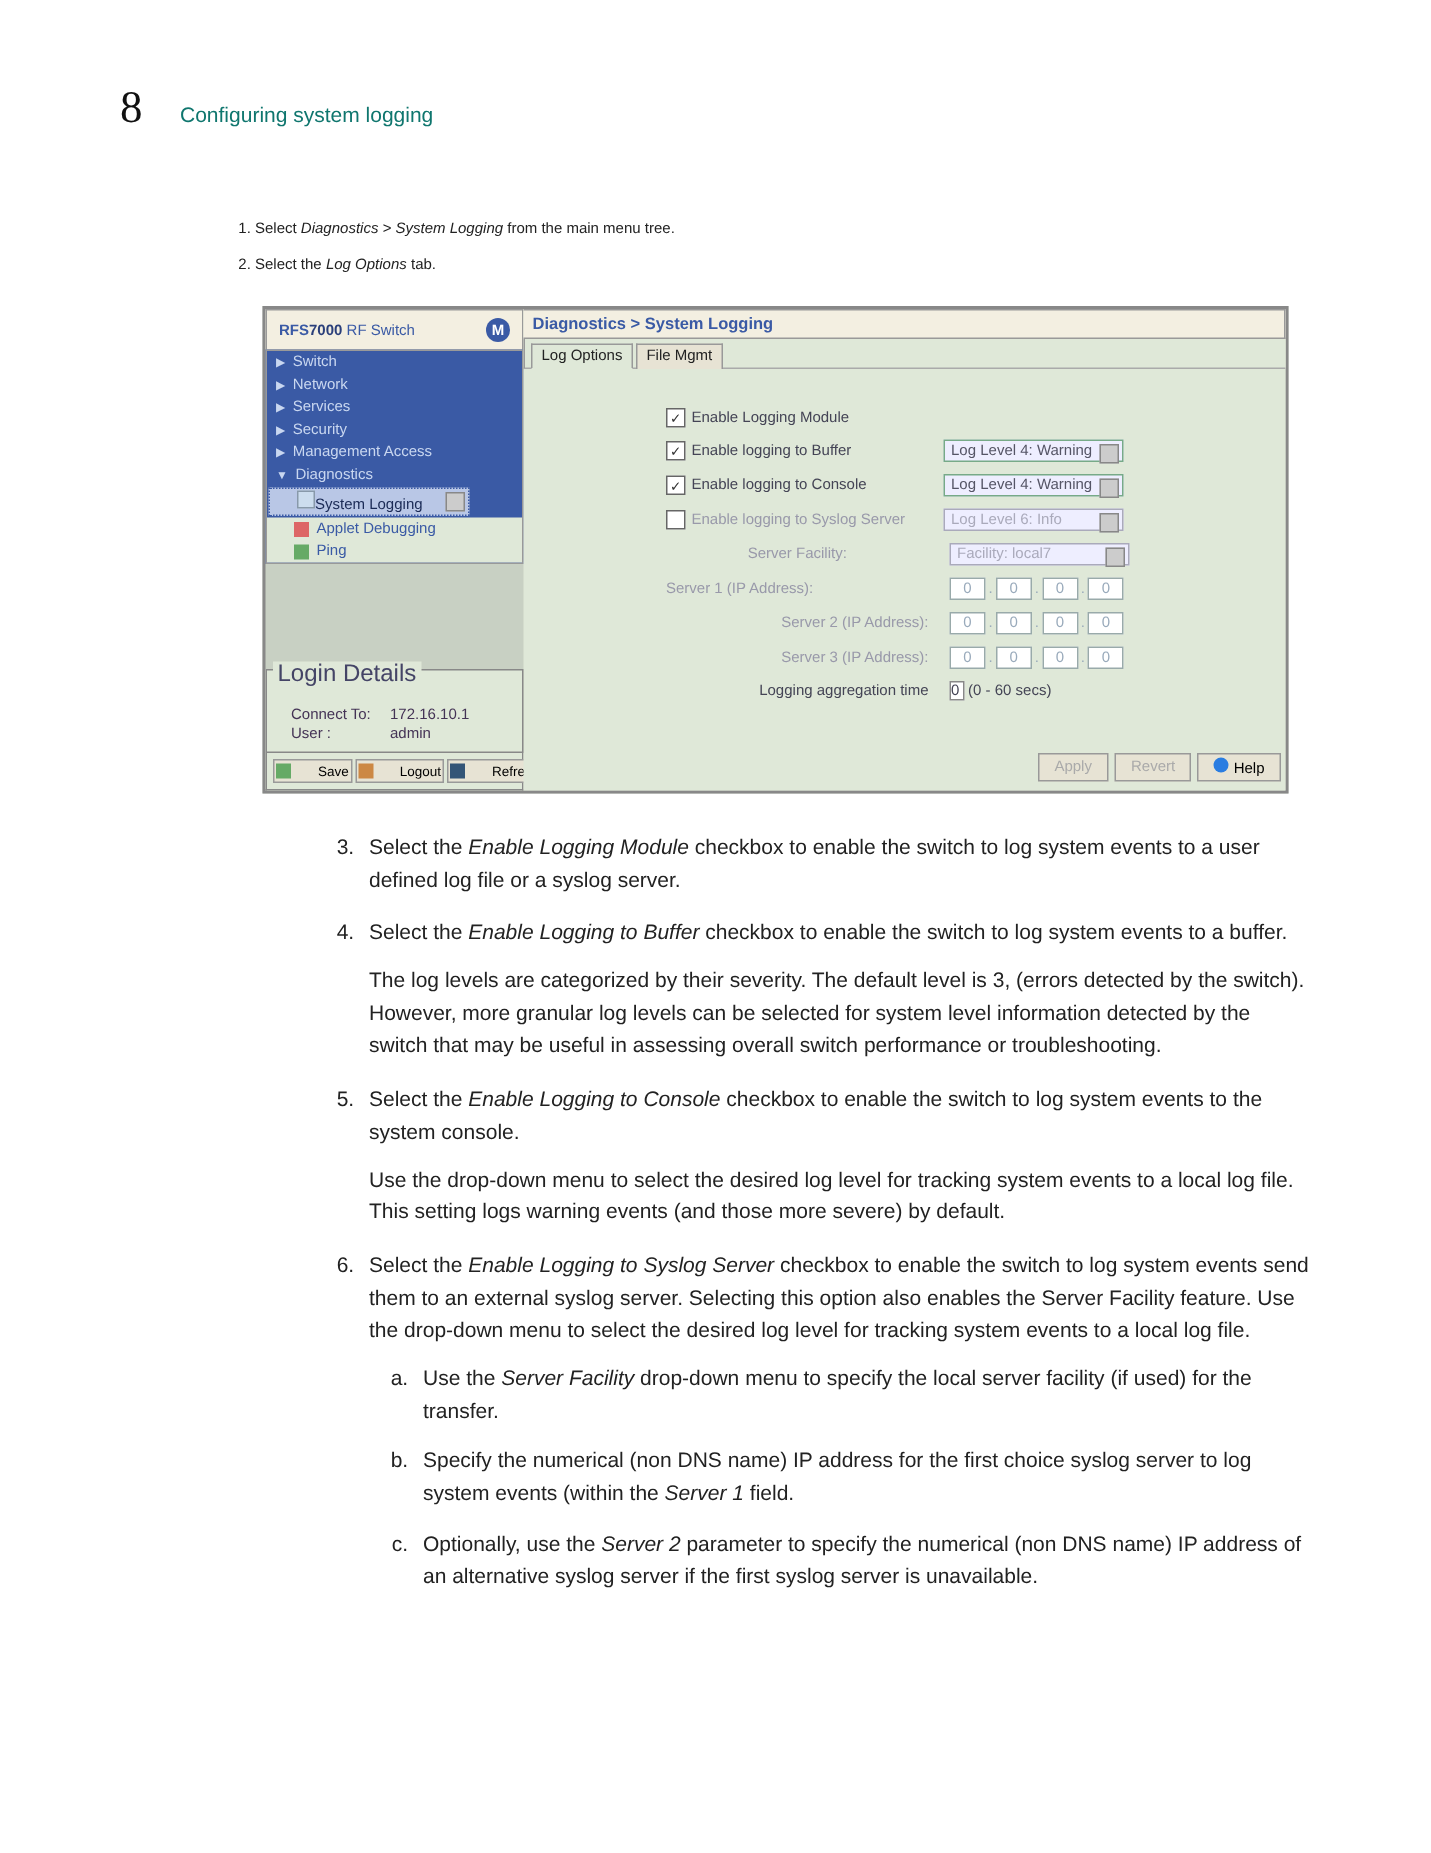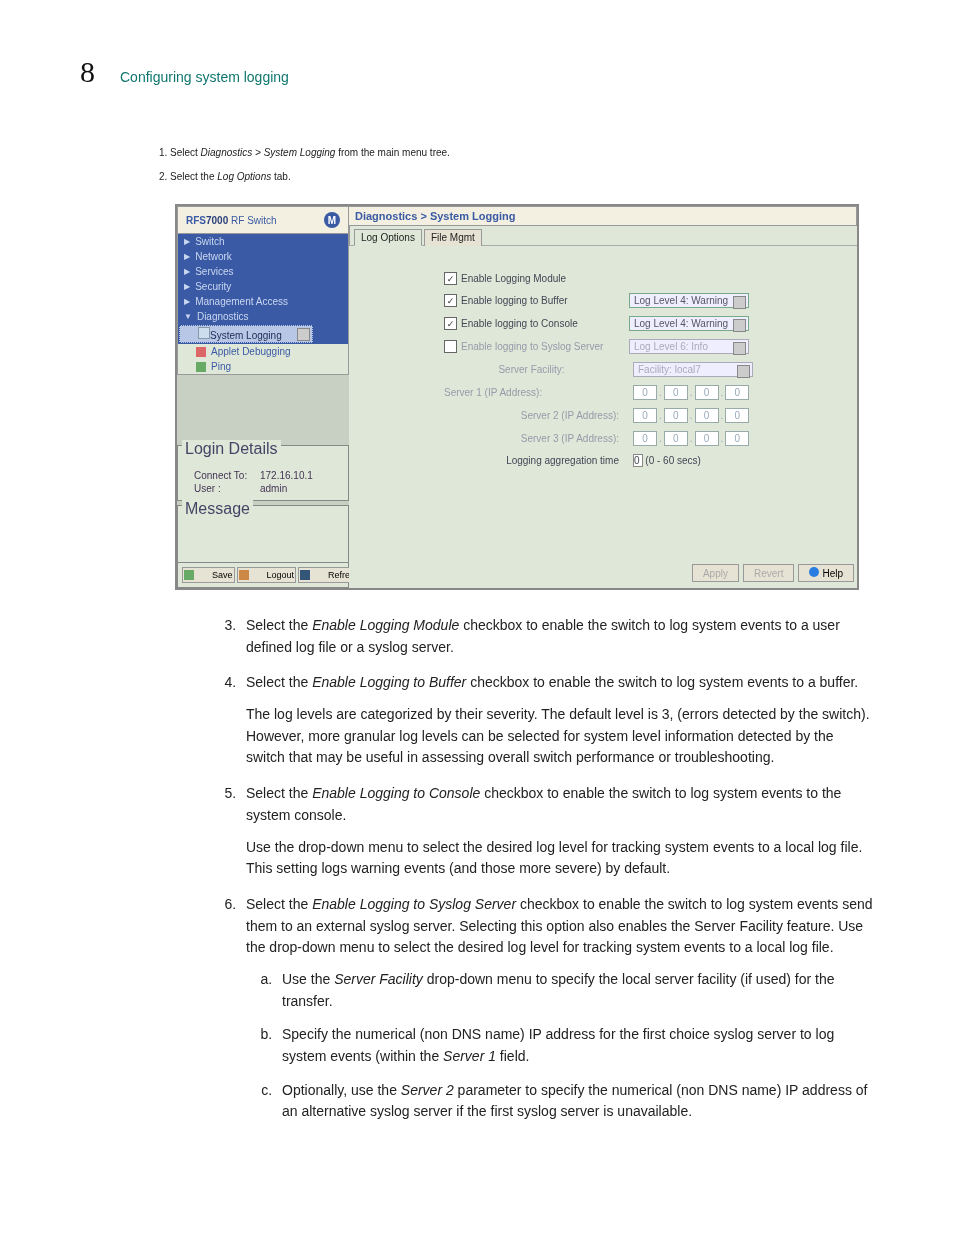--- a/index.html
+++ b/index.html
@@ -122,23 +122,20 @@
         <span class="fs-legend">Login Details</span>
         <div class="login-row">
             <span class="lbl">Connect To:</span>
             <span>172.16.10.1</span>
           </div>
         <div class="login-row">
             <span class="lbl">User :</span>
             <span>admin</span>
           </div>
       </div>
-      <div class="msg-box">
-        <span class="fs-legend">Message</span>
-      </div>
       <div class="sb-actions">
         <button>
             <span class="ico" style="background:#6a6"></span>
             <span>Save</span>
           </button>
         <button>
             <span class="ico" style="background:#c84"></span>
             <span>Logout</span>
           </button>
         <button>

